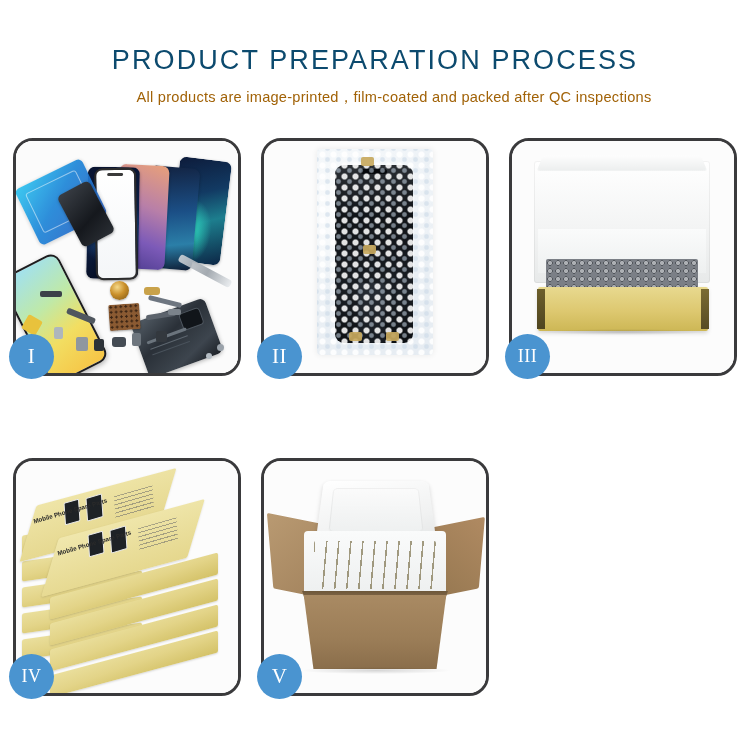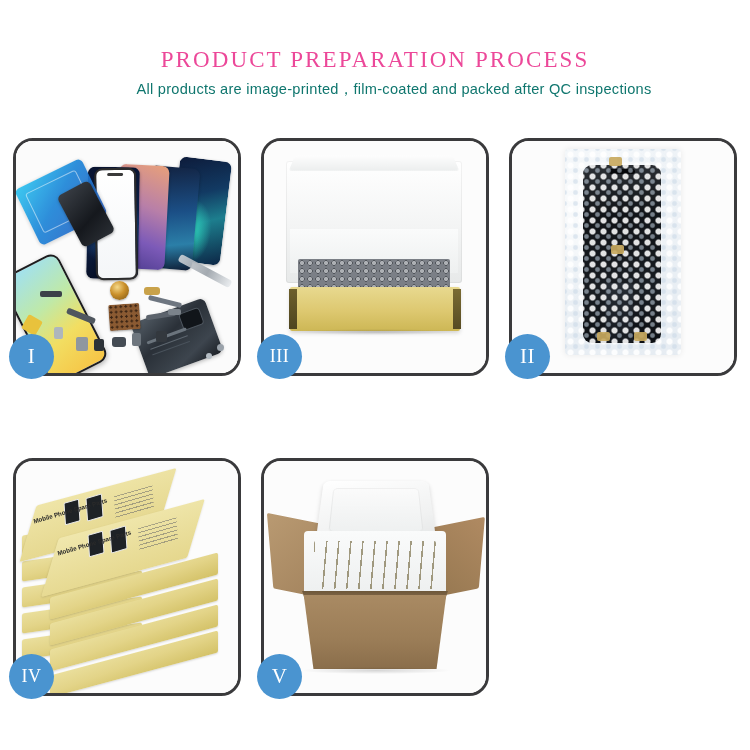--- a/index.html
+++ b/index.html
@@ -9,33 +9,34 @@
     background: #ffffff;
     font-family: "Liberation Sans", sans-serif;
     overflow: hidden;
     position: relative;
   }
 
   
   .header { width: 750px; padding-top: 40px; text-align: center; }
 
   .main-title {
-    font-size: 23px;
+    font-size: 27px;
     font-weight: 500;
     letter-spacing: 2.1px;
-    color: #ec4899;
+    color: #0c4a6e;
     line-height: 40px;
     white-space: nowrap;
-    font-family: Liberation Serif, serif;
+    font-family: Liberation Sans, sans-serif;
   }
 
   .sub-title {
+    margin-top: 8px;
     font-size: 14.6px;
     font-weight: 400;
-    color: #0f766e;
+    color: #a16207;
     letter-spacing: 0.25px;
     white-space: nowrap;
     font-family: "Liberation Sans", sans-serif;
     padding-left: 38px;
   }
 
   
   .grid {
     position: absolute;
     left: 13px; top: 138px;
@@ -505,42 +506,42 @@
         <div class="part pt10"></div>
         <div class="part pt11"></div>
         <div class="part pt12"></div>
       </div>
     </div>
     <div class="badge">I</div>
   </div>
 
   <div class="panel">
     <div class="panel-inner">
-      <div class="p3-lid"></div>
-      <div class="p3-foam-top"></div>
-      <div class="p3-darkfoam"></div>
-      <div class="p3-box"></div>
-      <div class="p3-shadow"></div>
-    </div>
-    <div class="badge wide">III</div>
-  </div>
-
-  <div class="panel">
-    <div class="panel-inner">
       <div class="bubble-wrap">
         <div class="bubble-inner"></div>
         <div class="bubbles"></div>
         <div class="bubbles2"></div>
         <div class="tape tape1"></div>
         <div class="tape tape2"></div>
         <div class="tape tape3"></div>
         <div class="tape tape4"></div>
       </div>
     </div>
     <div class="badge">II</div>
+  </div>
+
+  <div class="panel">
+    <div class="panel-inner">
+      <div class="p3-lid"></div>
+      <div class="p3-foam-top"></div>
+      <div class="p3-darkfoam"></div>
+      <div class="p3-box"></div>
+      <div class="p3-shadow"></div>
+    </div>
+    <div class="badge wide">III</div>
   </div>
 
   <div class="panel">
     <div class="panel-inner">
       <div class="stack">
         <div class="sb sb-l1"></div>
         <div class="sb sb-l2"></div>
         <div class="sb sb-l3"></div>
         <div class="sb sb-l4"></div>
         <div class="sb sb-l5"></div>

